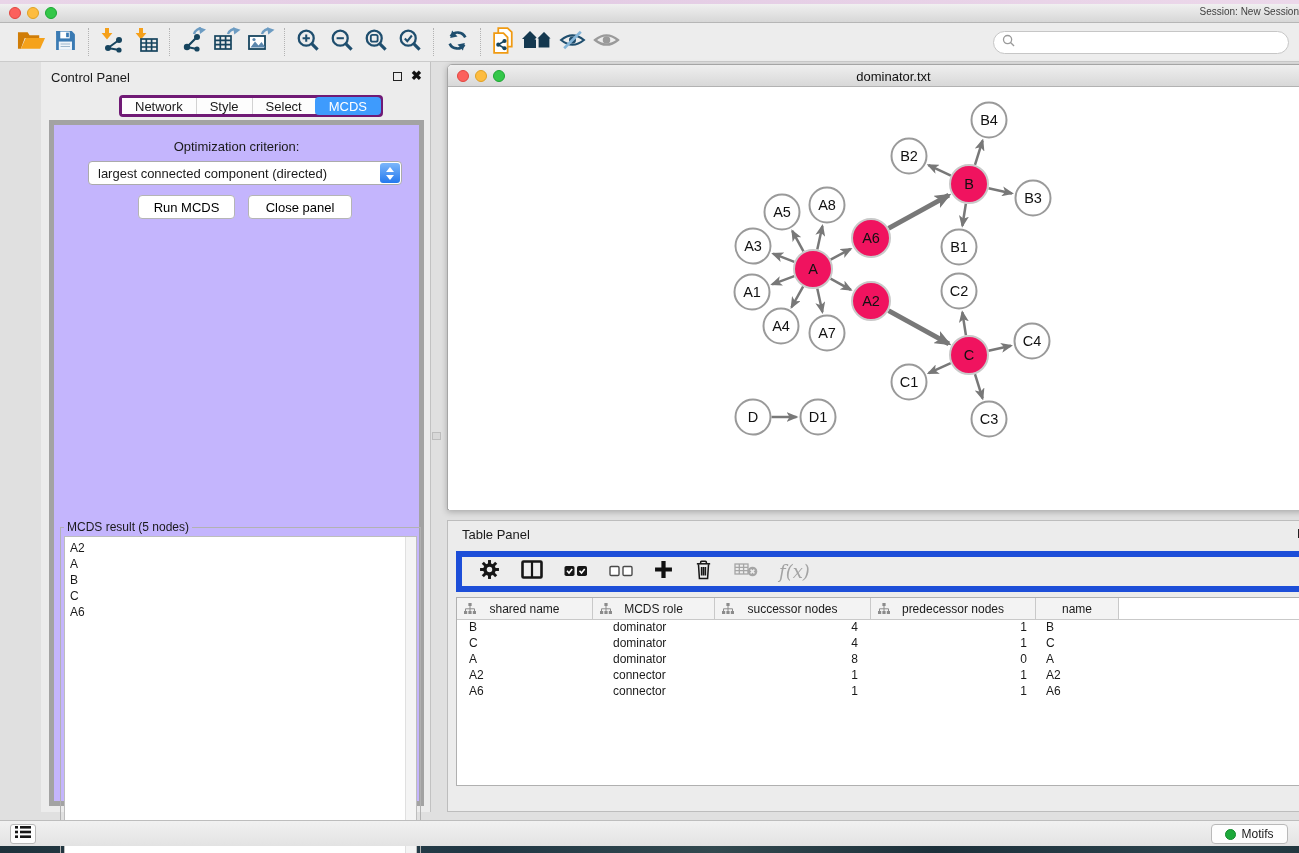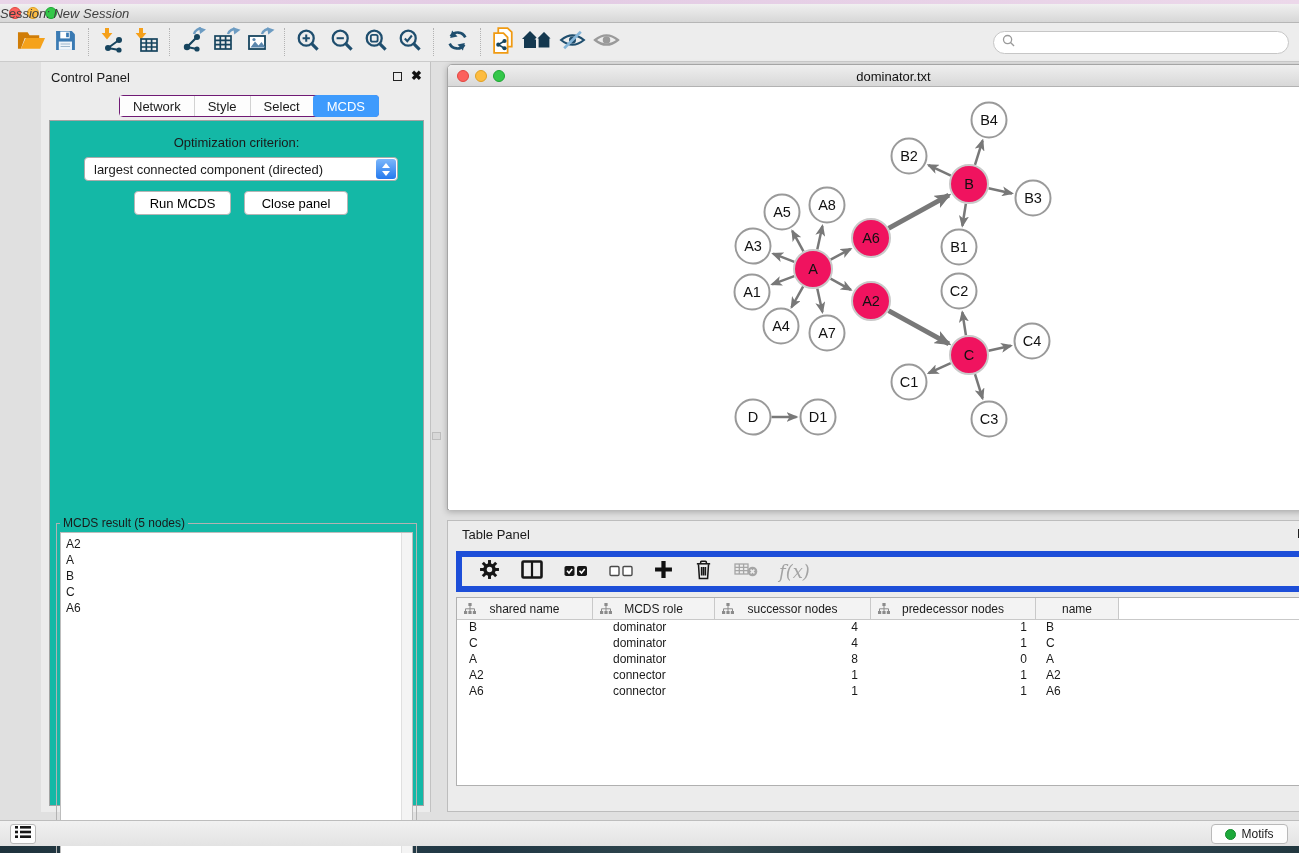--- a/index.html
+++ b/index.html
@@ -13,46 +13,46 @@
     background:linear-gradient(90deg,#1e323c,#2c434d 18%,#203744 37%,#32494f 55%,#1c303a 72%,#2a414b 90%,#223840); }
 
   
   #titlebar { left:0; top:4px; width:1299px; height:19px;
     background:linear-gradient(#f0f0f0,#d7d7d7); border-bottom:1px solid #b6b6b6; }
   .lights { display:flex; gap:6px; align-items:center; height:100%; padding-left:9px; }
   .light { width:12px; height:12px; border-radius:50%; }
   .light.red { background:#fc615d; border:1px solid #e14640; }
   .light.yellow { background:#fdbc40; border:1px solid #dfa123; }
   .light.green { background:#34c749; border:1px solid #1da634; }
-  #titlebar .title { position:absolute; left:0; right:0; top:2px; text-align:left; font-size:13px; color:#404040;font-style:italic; }
+  #titlebar .title { position:absolute; left:0; right:0; top:2px; text-align:right; font-size:10px; color:#404040; }
 
   
   #main-toolbar { left:0; top:23px; width:1299px; height:39px; background:#ededed;
     border-bottom:1px solid #cbcbcb; display:flex; align-items:center; padding:0 10px 0 14px; }
   .tb-btn { display:flex; align-items:center; justify-content:center; width:34px; height:32px; }
   .tb-sep { width:1px; height:28px; margin:0 6px; border-left:1px dotted #b3b3b3; }
   #toolbar-search { margin-left:auto; width:296px; height:23px; border:1px solid #c6c6c6; border-radius:12px;
     background:#fff; display:flex; align-items:center; padding:0 8px; }
   #toolbar-search input { border:none; outline:none; flex:1; font-size:12px; background:transparent; margin-left:5px; font-family:"Liberation Sans",sans-serif; }
 
   
   #workspace { left:0; top:62px; width:1299px; height:758px; background:#e0e0e0;margin-left:41px; }
 
   
   #control-panel { left:0; top:0px; width:390px; height:750px; background:#ececec; border-right:1px solid #c2c2c2; }
   #cp-header { position:absolute; left:0; top:6px; width:100%; height:20px; }
   #cp-title { position:absolute; left:10px; top:2px; font-size:13px; }
   .panel-ctrls { position:absolute; right:8px; top:3px; display:flex; gap:9px; align-items:center; }
   .float-box { width:9px; height:9px; border:1.5px solid #222; }
   .close-x { font-size:13px; font-weight:bold; line-height:10px; color:#111; }
-  #cp-tabs { position:absolute; left:78px; top:33px; display:flex; border:1px solid #701a75; border-radius:4px; background:#fdfdfd; height:22px; }
+  #cp-tabs { position:absolute; left:78px; top:33px; display:flex; border:3px solid #701a75; border-radius:4px; background:#fdfdfd; height:22px; }
   .cp-tab { padding:3px 13px; font-size:13px; border-right:1px solid #d2d2d2; background:#fdfdfd; display:flex; align-items:center; }
   .cp-tab:last-child { border-right:none; }
   .cp-tab.active { background:#3e9bfd; color:#fff; border-radius:4px; margin:-1px; padding:4px 14px; border-right:none; }
-  #cp-body { position:absolute; left:8px; top:58px; width:375px; height:686px; background:#14b8a6; border:1px solid #a3a3a3; }
+  #cp-body { position:absolute; left:8px; top:58px; width:375px; height:686px; background:#c4b5fd; border:5px solid #a3a3a3; }
   #opt-label { position:absolute; left:0; top:14px; width:100%; text-align:center; font-size:13px; }
   #criterion-select { position:absolute; left:34px; top:36px; width:314px; height:24px; background:#fff;
     border:1px solid #ababab; border-radius:4px; font-size:13px; display:flex; align-items:center; padding-left:9px; }
   #criterion-stepper { position:absolute; right:1px; top:1px; bottom:1px; width:20px; border-radius:3px;
     background:linear-gradient(#7cb7fb,#2479ee); display:flex; flex-direction:column; align-items:center; justify-content:center; gap:3px; }
   .chev-up { width:0; height:0; border-left:4px solid transparent; border-right:4px solid transparent; border-bottom:5px solid #fff; }
   .chev-down { width:0; height:0; border-left:4px solid transparent; border-right:4px solid transparent; border-top:5px solid #fff; }
   .cp-btn { position:absolute; top:70px; height:24px; background:#fff; border:1px solid #b5b5b5; border-radius:4px;
     font-size:13px; font-family:"Liberation Sans",sans-serif; display:flex; align-items:center; justify-content:center; }
   #run-btn { left:84px; width:97px; }

